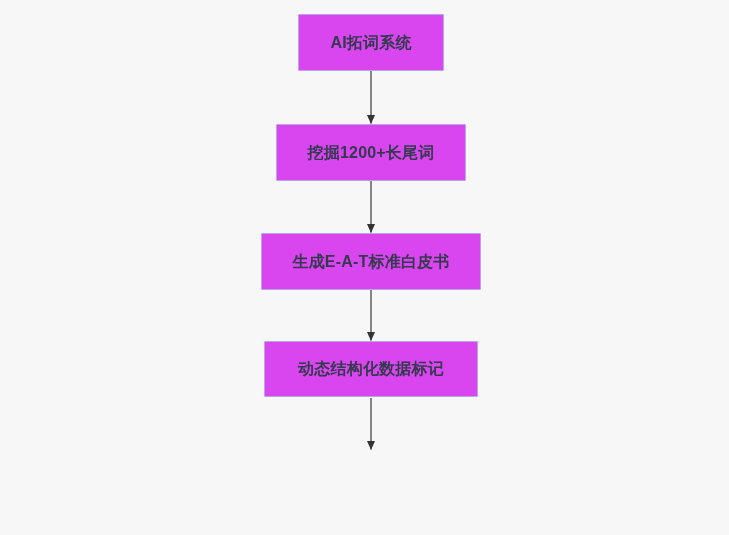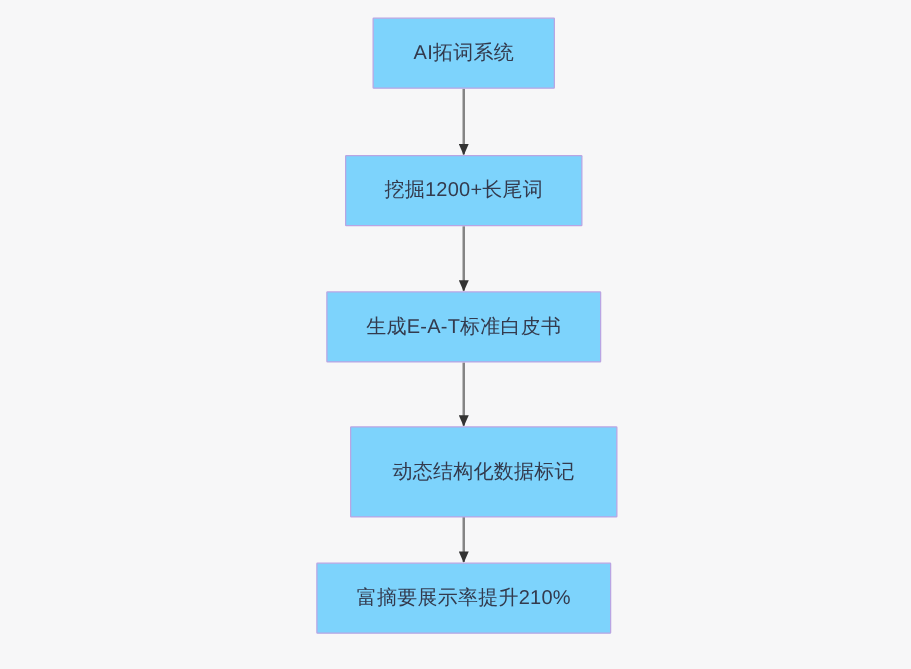--- a/index.html
+++ b/index.html
@@ -22,39 +22,40 @@
     position: absolute;
     left: 0;
     top: 0;
     width: 729px;
     height: 535px;
     pointer-events: none;
   }
   .node {
     position: absolute;
     box-sizing: border-box;
-    background: #7dd3fc;
+    background: #d946ef;
     border: 1.5px solid #b9a5e3;
     border-radius: 1px;
     display: flex;
     align-items: center;
     justify-content: center;
     text-align: center;
+    font-weight: bold;
   }
   .node-label {
     font-size: 16px;
     line-height: 1.2;
     color: #333a4d;
     letter-spacing: 0.2px;
     white-space: nowrap;
   }
   .n1 { left: 298px; top: 14px;  width: 146px; height: 57px; }
   .n2 { left: 276px; top: 124px; width: 190px; height: 57px; text-align: right; }
   .n3 { left: 261px; top: 233px; width: 220px; height: 57px; text-align: right; }
-  .n4 { left: 264px; top: 341px; width: 214px; height: 73px; margin-left: 16px; }
+  .n4 { left: 264px; top: 341px; width: 214px; height: 56px; }
   .n5 { left: 253px; top: 450px; width: 236px; height: 57px; }
 </style>
 </head>
 <body>
 
 <div id="flowchart-canvas">
 
   <svg class="edge-layer" width="729" height="535" viewBox="0 0 729 535">
     <defs>
       <marker id="arrowhead" markerWidth="10" markerHeight="8" refX="8.4" refY="4" orient="auto" markerUnits="userSpaceOnUse">
@@ -80,17 +81,14 @@
   </div>
 
   <div class="node n3">
     <span class="node-label">生成E-A-T标准白皮书</span>
   </div>
 
   <div class="node n4">
     <span class="node-label">动态结构化数据标记</span>
   </div>
 
-  <div class="node n5">
-    <span class="node-label">富摘要展示率提升210%</span>
-  </div>
 
 </div>
 
 </body></html>

